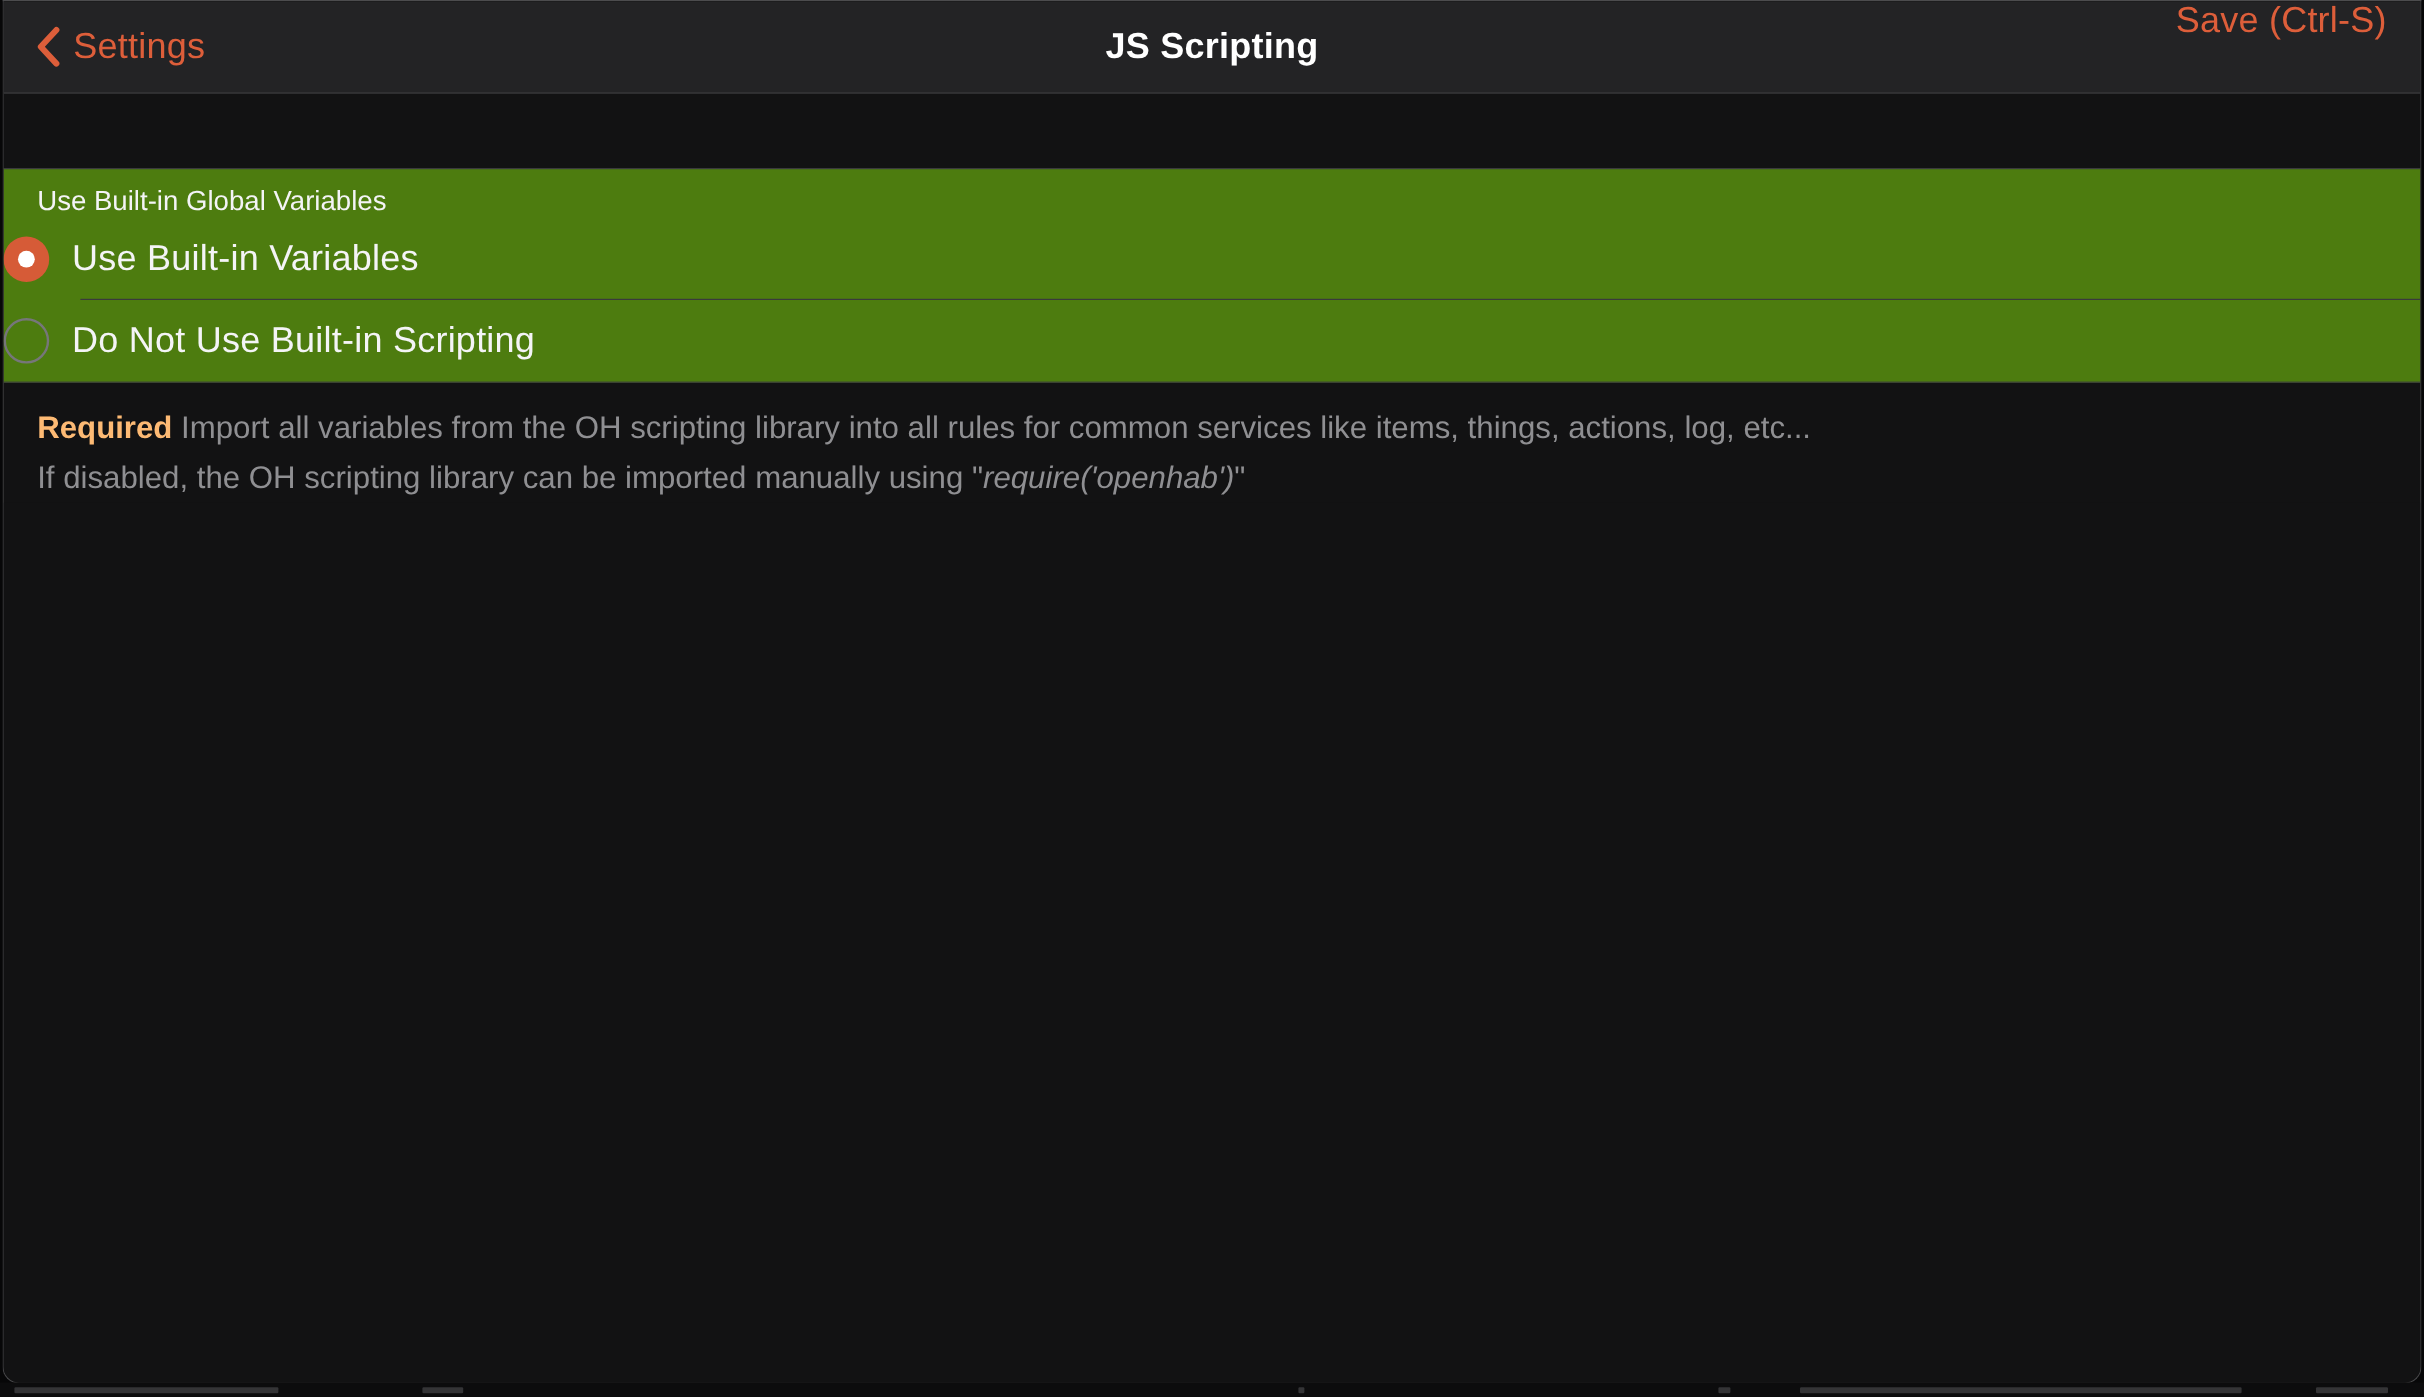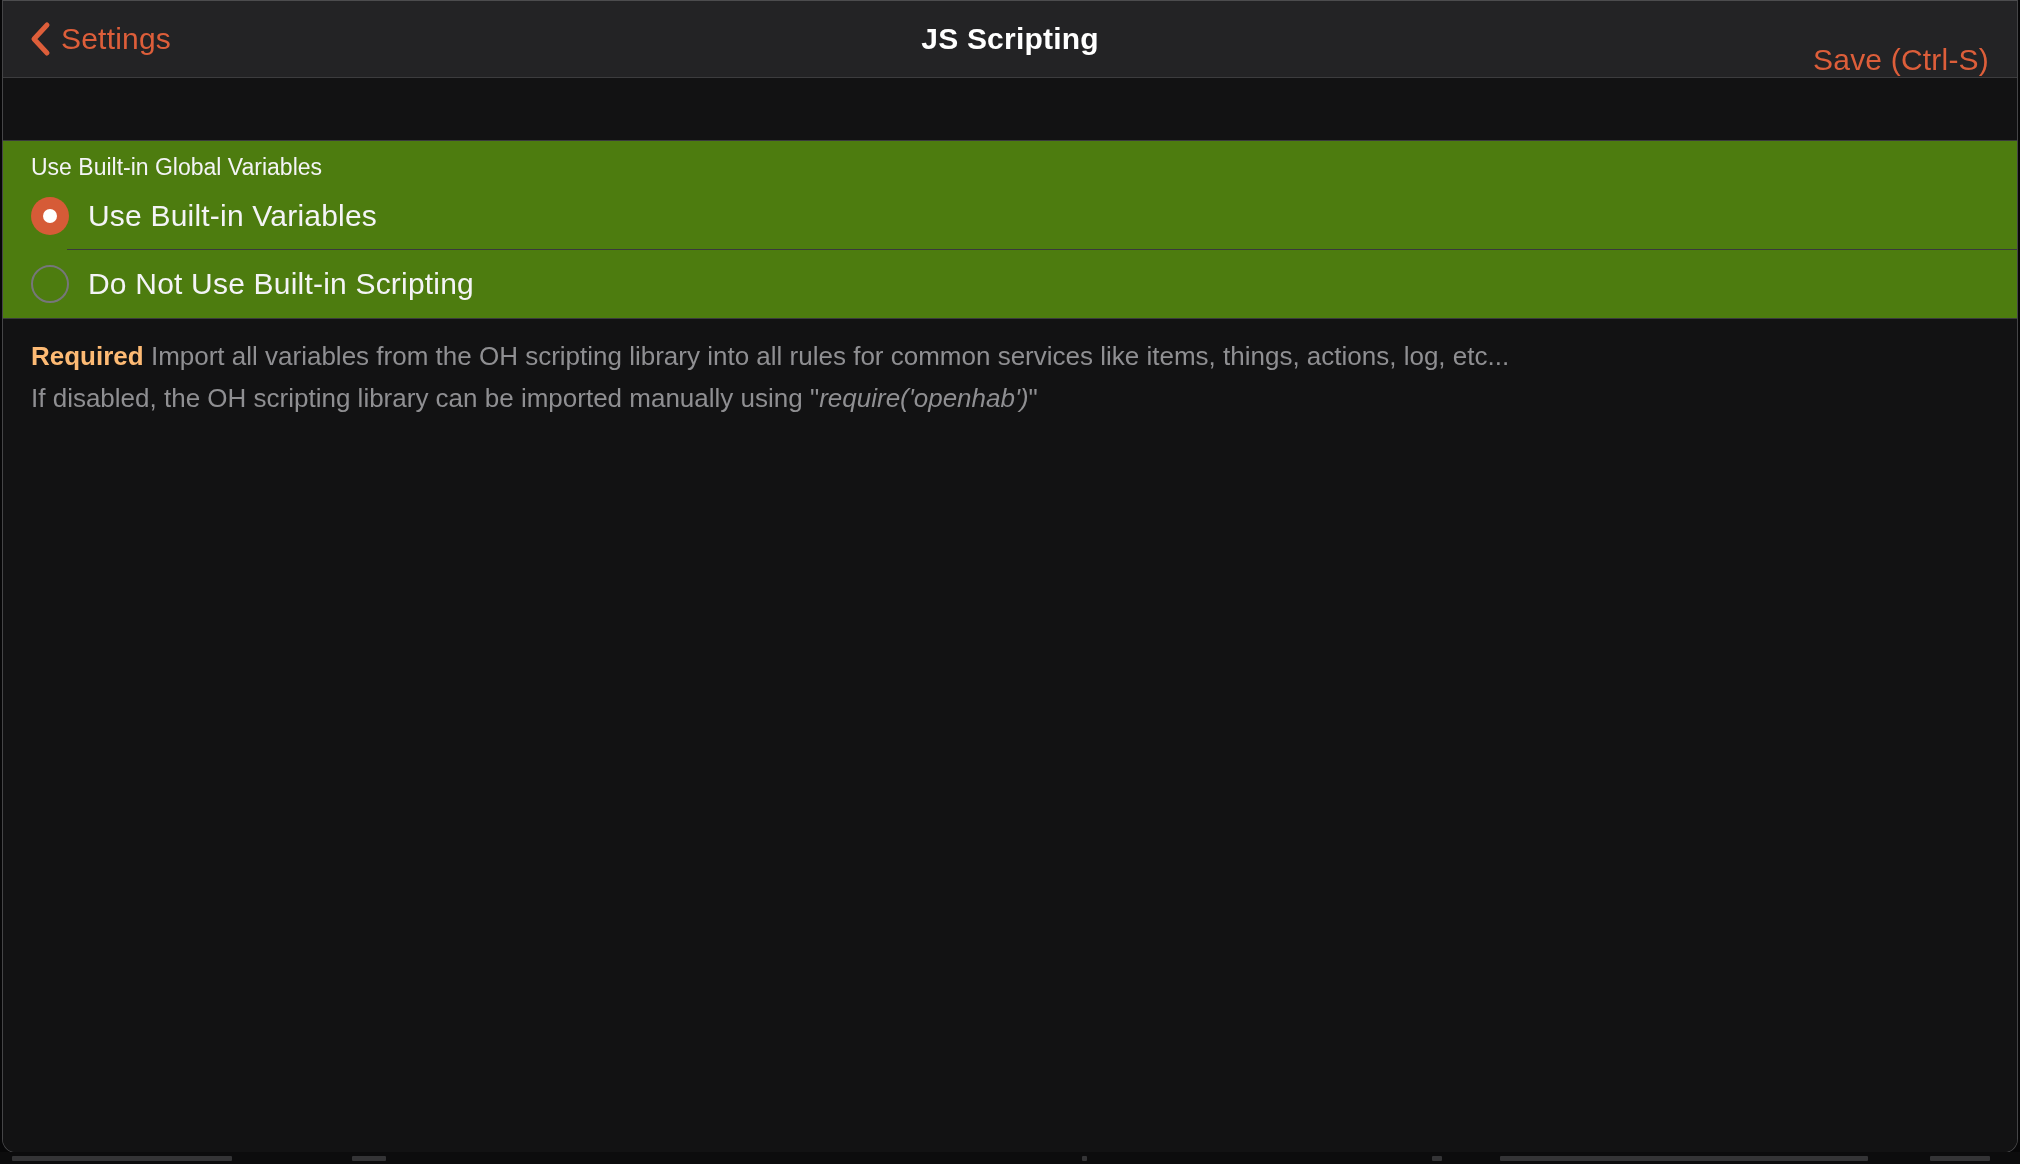--- a/index.html
+++ b/index.html
@@ -23,32 +23,32 @@
 
   
   .navbar { position:relative; height:77px; flex:0 0 77px; background:#232325;
     border-bottom:1px solid #3c3c3e; display:flex; align-items:center; }
   .nav-left { position:absolute; left:26px; top:0; height:100%; display:flex; align-items:center;
     gap:10px; cursor:pointer; }
   .nav-left .chev { display:flex; align-items:center; }
   .nav-link { color:var(--accent); font-size:30px; letter-spacing:.2px; }
   .nav-title { position:absolute; left:0; right:0; text-align:center; color:#ffffff;
     font-size:30px; font-weight:700; letter-spacing:.2px; }
-  .nav-right { position:absolute; right:28px; top:0; height:100%; display:flex; align-items:flex-end; cursor:pointer; }
+  .nav-right { position:absolute; right:28px; top:0; height:100%; display:flex; align-items:flex-start; cursor:pointer; }
 
   :root { --accent:#dd5e3a; --hairline:#3a3a3c; }
 
   
   .top-gap { height:62px; flex:0 0 62px; background:#121213; }
 
   
   .list-block { background:#4d7c0f; border-top:1px solid var(--hairline);
     border-bottom:1px solid var(--hairline); }
   .group-label { padding:13px 28px 2px 28px; color:#f4f4f6; font-size:23px; }
-  .radio-row { display:flex; align-items:center; height:66px; padding-left:28px; cursor:pointer; }
+  .radio-row { display:flex; align-items:center; height:66px; cursor:pointer; }
   .radio-row + .divider { border:0; }
   .divider { height:1px; background:var(--hairline); margin-left:64px; }
 
   .radio { width:38px; height:38px; border-radius:50%; flex:0 0 38px; position:relative; }
   .radio.on { background:#d65b37; }
   .radio.on::after { content:""; position:absolute; left:12px; top:12px; width:14px; height:14px;
     border-radius:50%; background:#ffffff; }
   .radio.off { border:2.5px solid #76767a; }
   .radio-label { margin-left:19px; color:#f4f4f6; font-size:30px; letter-spacing:.2px; }
 

